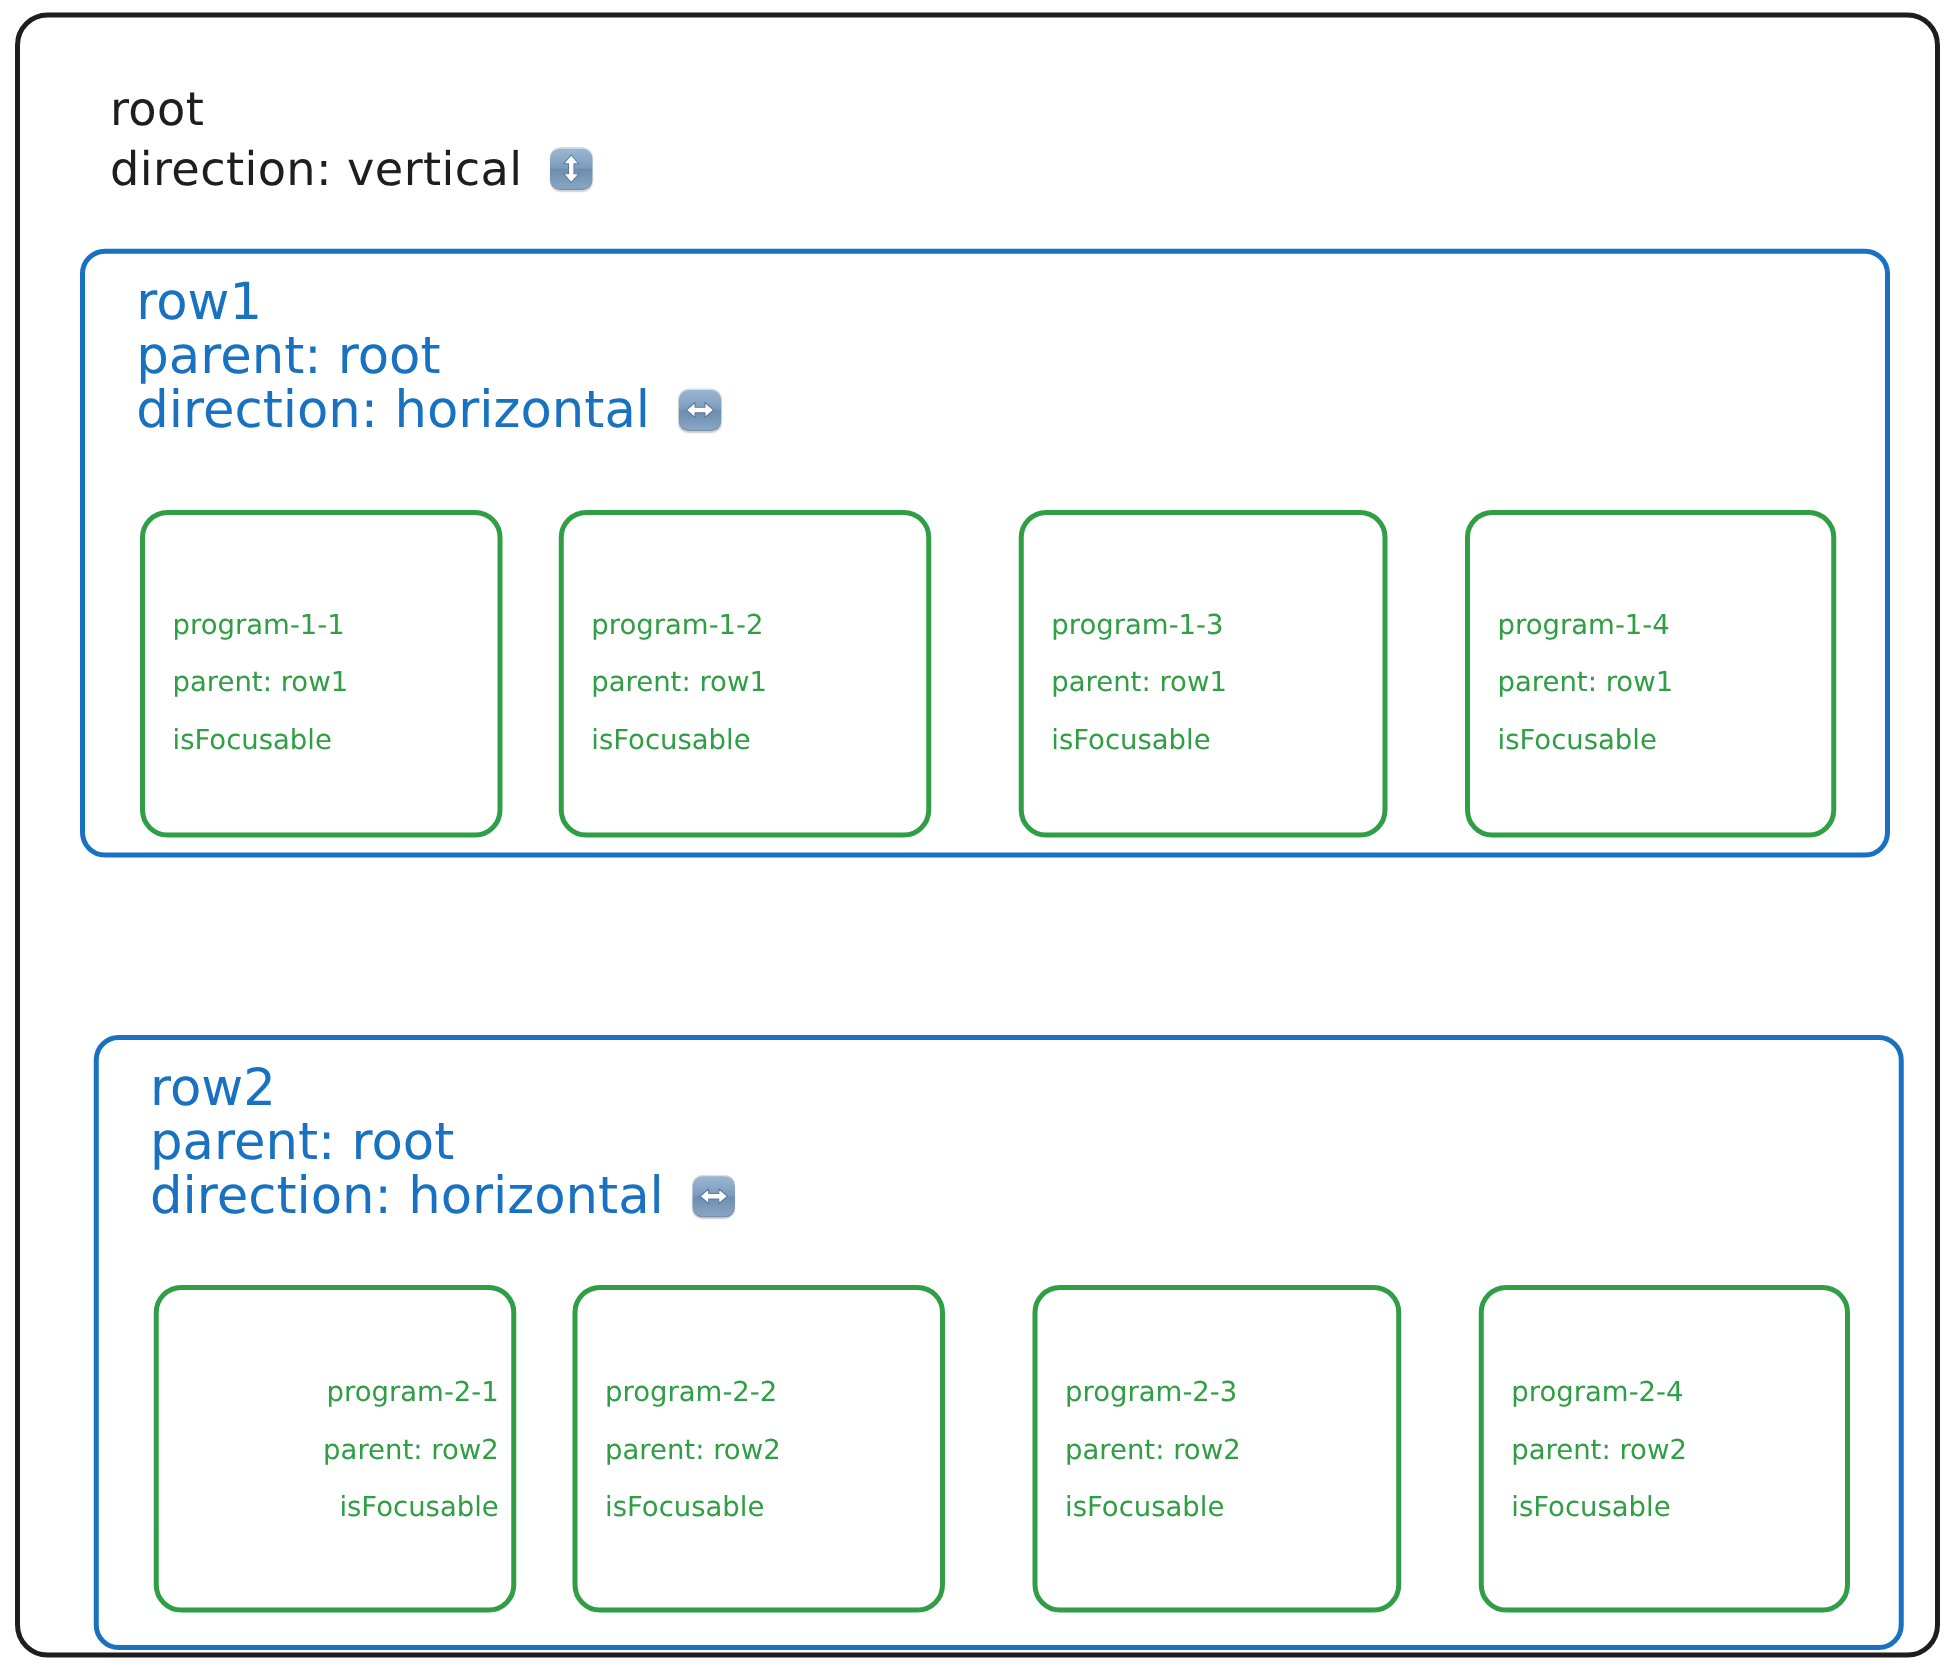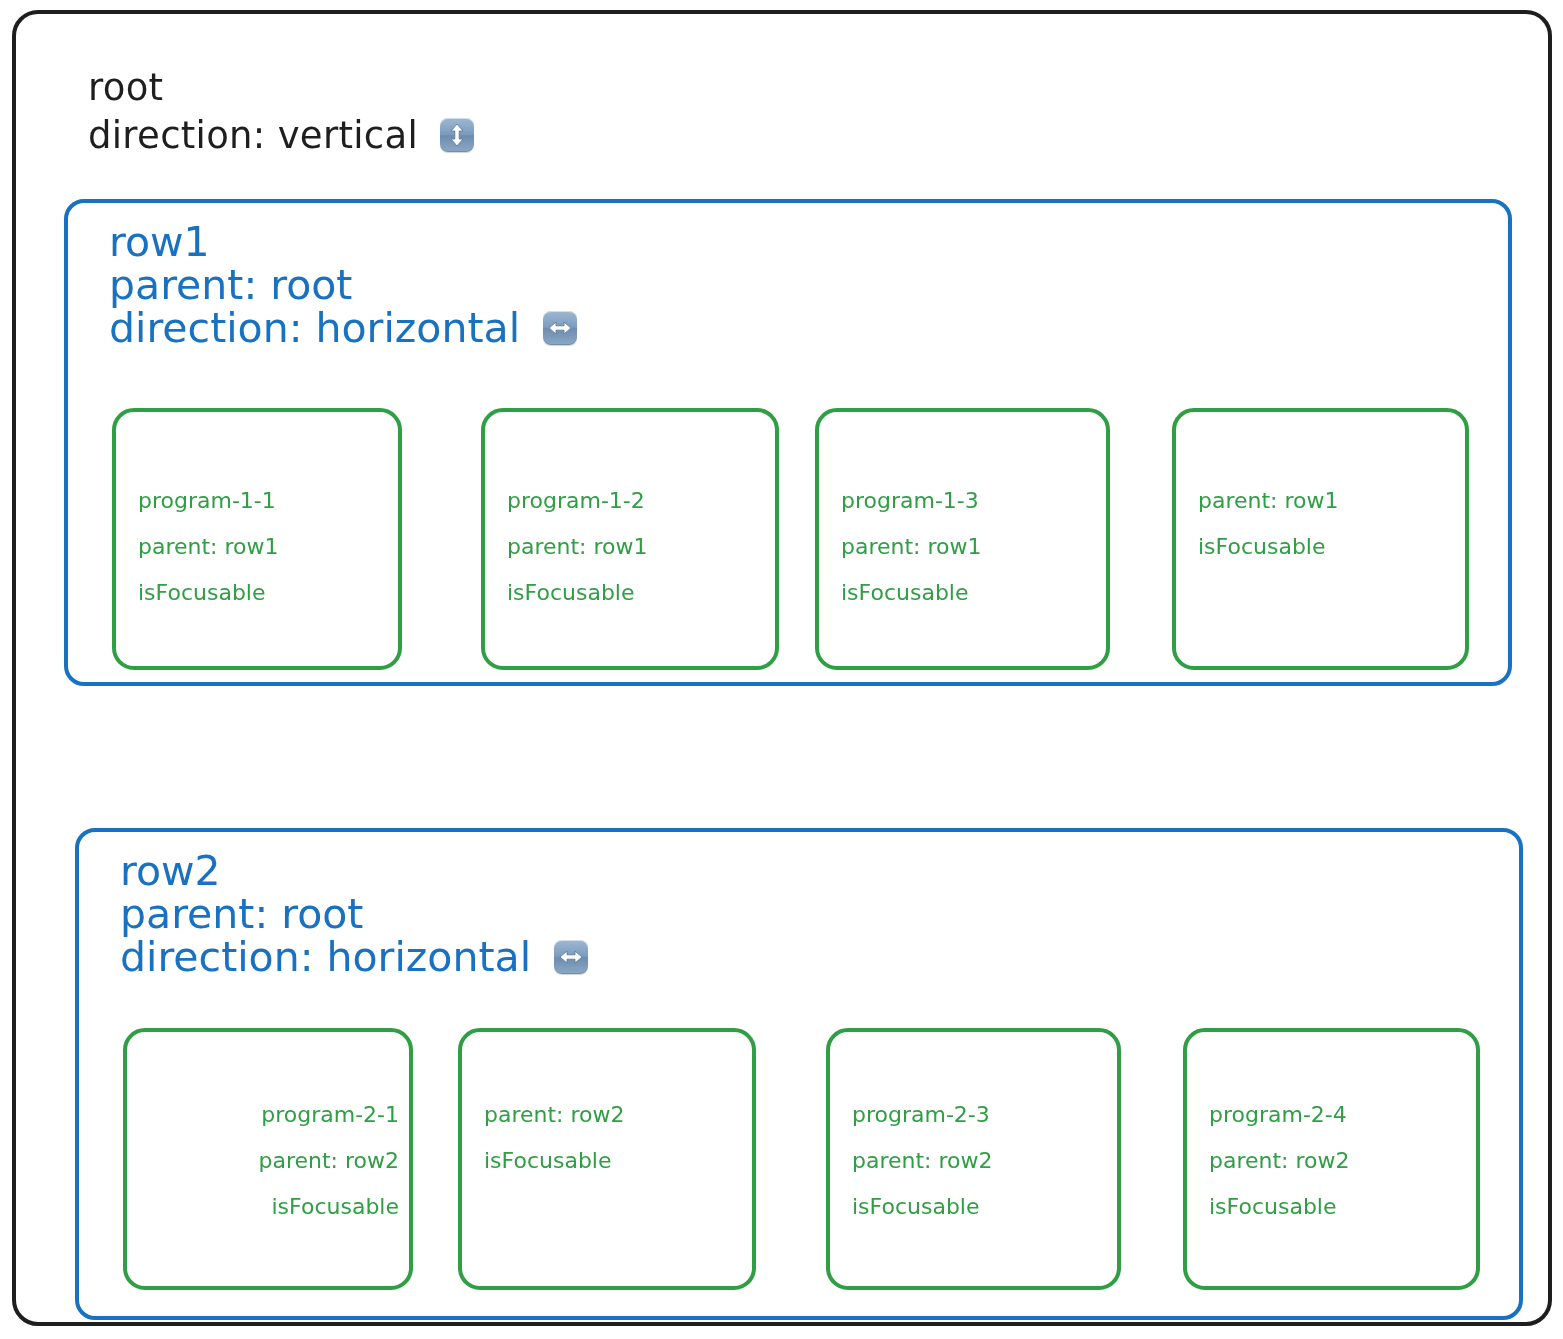--- a/index.html
+++ b/index.html
@@ -126,21 +126,21 @@
   .prog-label .line {
     display: block;
     height: 46px;
   }
   #row-1 .prog-label { top: 66px; }
   #row-2 .prog-label { top: 60px; }
 
   
   #row-1 .prog-box { top: 205px; width: 290px; height: 262px; }
   #row-1 .prog-box.c0 { left: 44px; }
-  #row-1 .prog-box.c1 { left: 379px; margin-left: 34px; }
+  #row-1 .prog-box.c1 { left: 379px; }
   #row-1 .prog-box.c2 { left: 747px; }
   #row-1 .prog-box.c3 { left: 1104px; }
   #row-1 .prog-box.c1 { width: 298px; }
   #row-1 .prog-box.c2 { width: 295px; }
   #row-1 .prog-box.c3 { width: 297px; }
 
   
   #row-2 .prog-box { top: 196px; width: 290px; height: 262px; }
   #row-2 .prog-box.c0 { left: 44px; text-align: right; }
   #row-2 .prog-box.c1 { left: 379px; width: 298px; }
@@ -202,20 +202,21 @@
       </div>
       <div class="prog-box c2">
         <div class="prog-label">
           <span class="line">program-1-3</span>
           <span class="line">parent: row1</span>
           <span class="line">isFocusable</span>
         </div>
       </div>
       <div class="prog-box c3">
         <div class="prog-label">
+          <span class="line">program-1-4</span>
           <span class="line">parent: row1</span>
           <span class="line">isFocusable</span>
         </div>
       </div>
     </div>
 
     <div class="row-box" id="row-2">
       <div class="row-label">
         <span class="line">
           <span class="label-text">row2</span>
@@ -235,20 +236,21 @@
 
       <div class="prog-box c0">
         <div class="prog-label">
           <span class="line">program-2-1</span>
           <span class="line">parent: row2</span>
           <span class="line">isFocusable</span>
         </div>
       </div>
       <div class="prog-box c1">
         <div class="prog-label">
+          <span class="line">program-2-2</span>
           <span class="line">parent: row2</span>
           <span class="line">isFocusable</span>
         </div>
       </div>
       <div class="prog-box c2">
         <div class="prog-label">
           <span class="line">program-2-3</span>
           <span class="line">parent: row2</span>
           <span class="line">isFocusable</span>
         </div>

